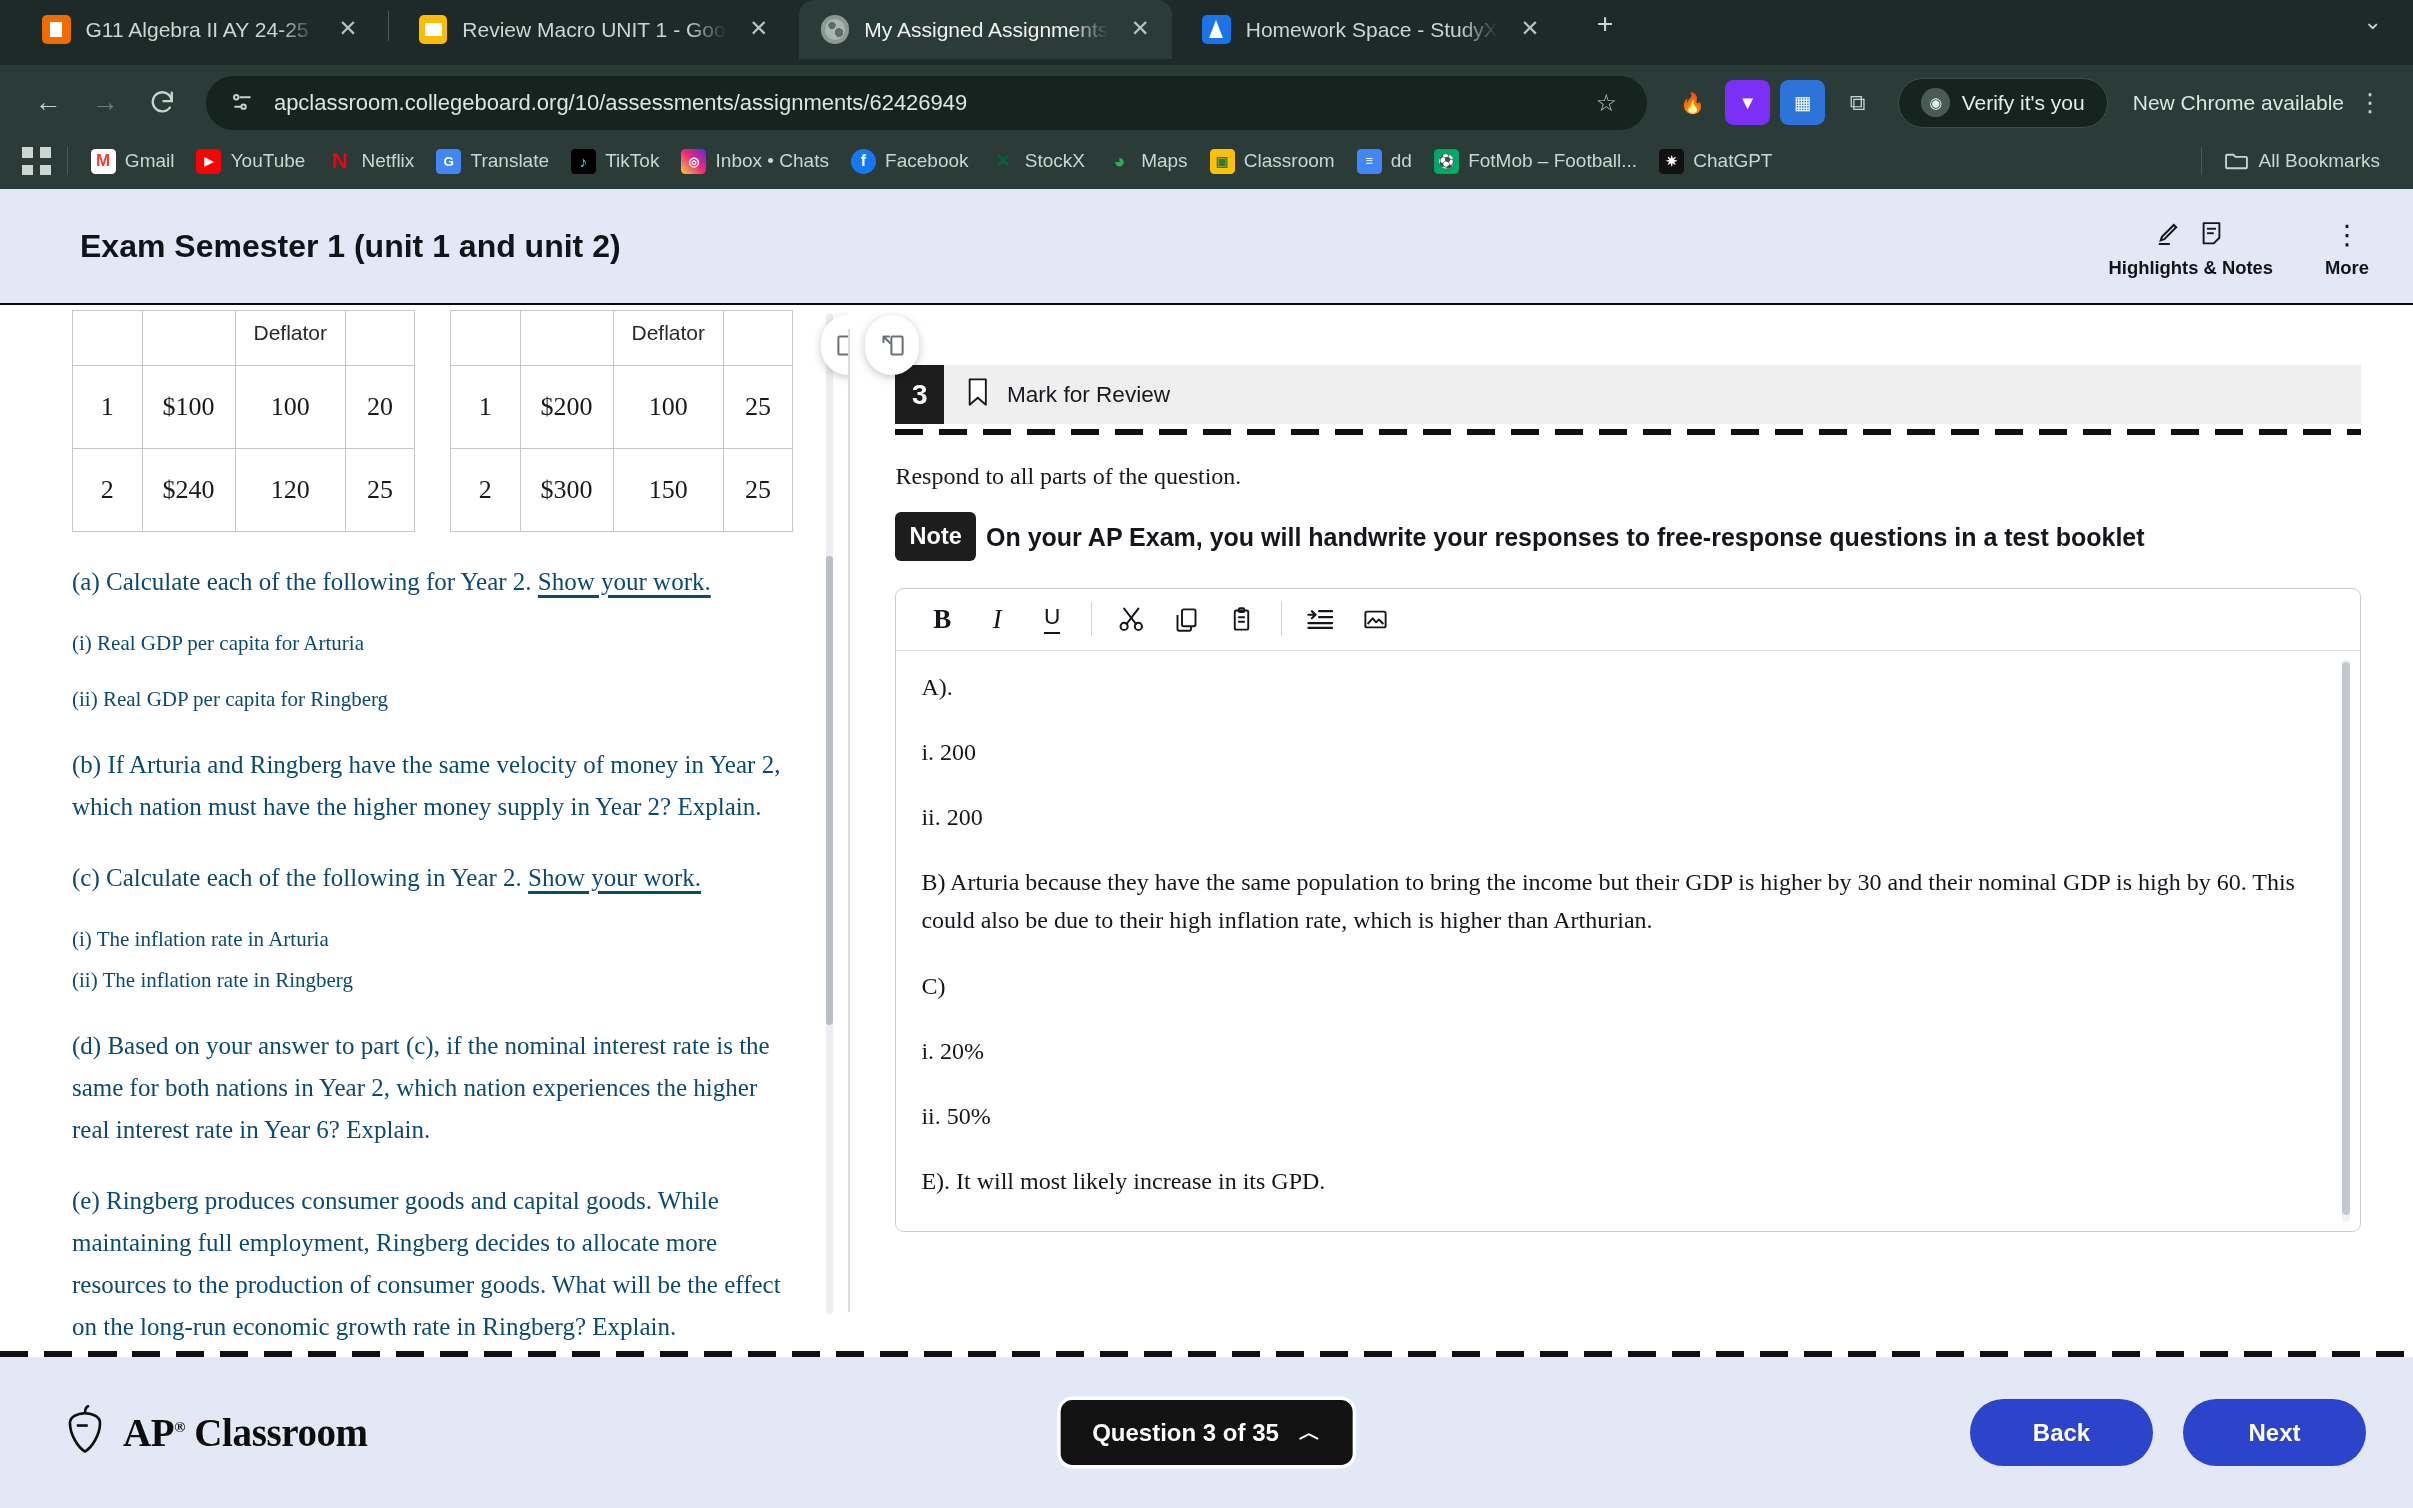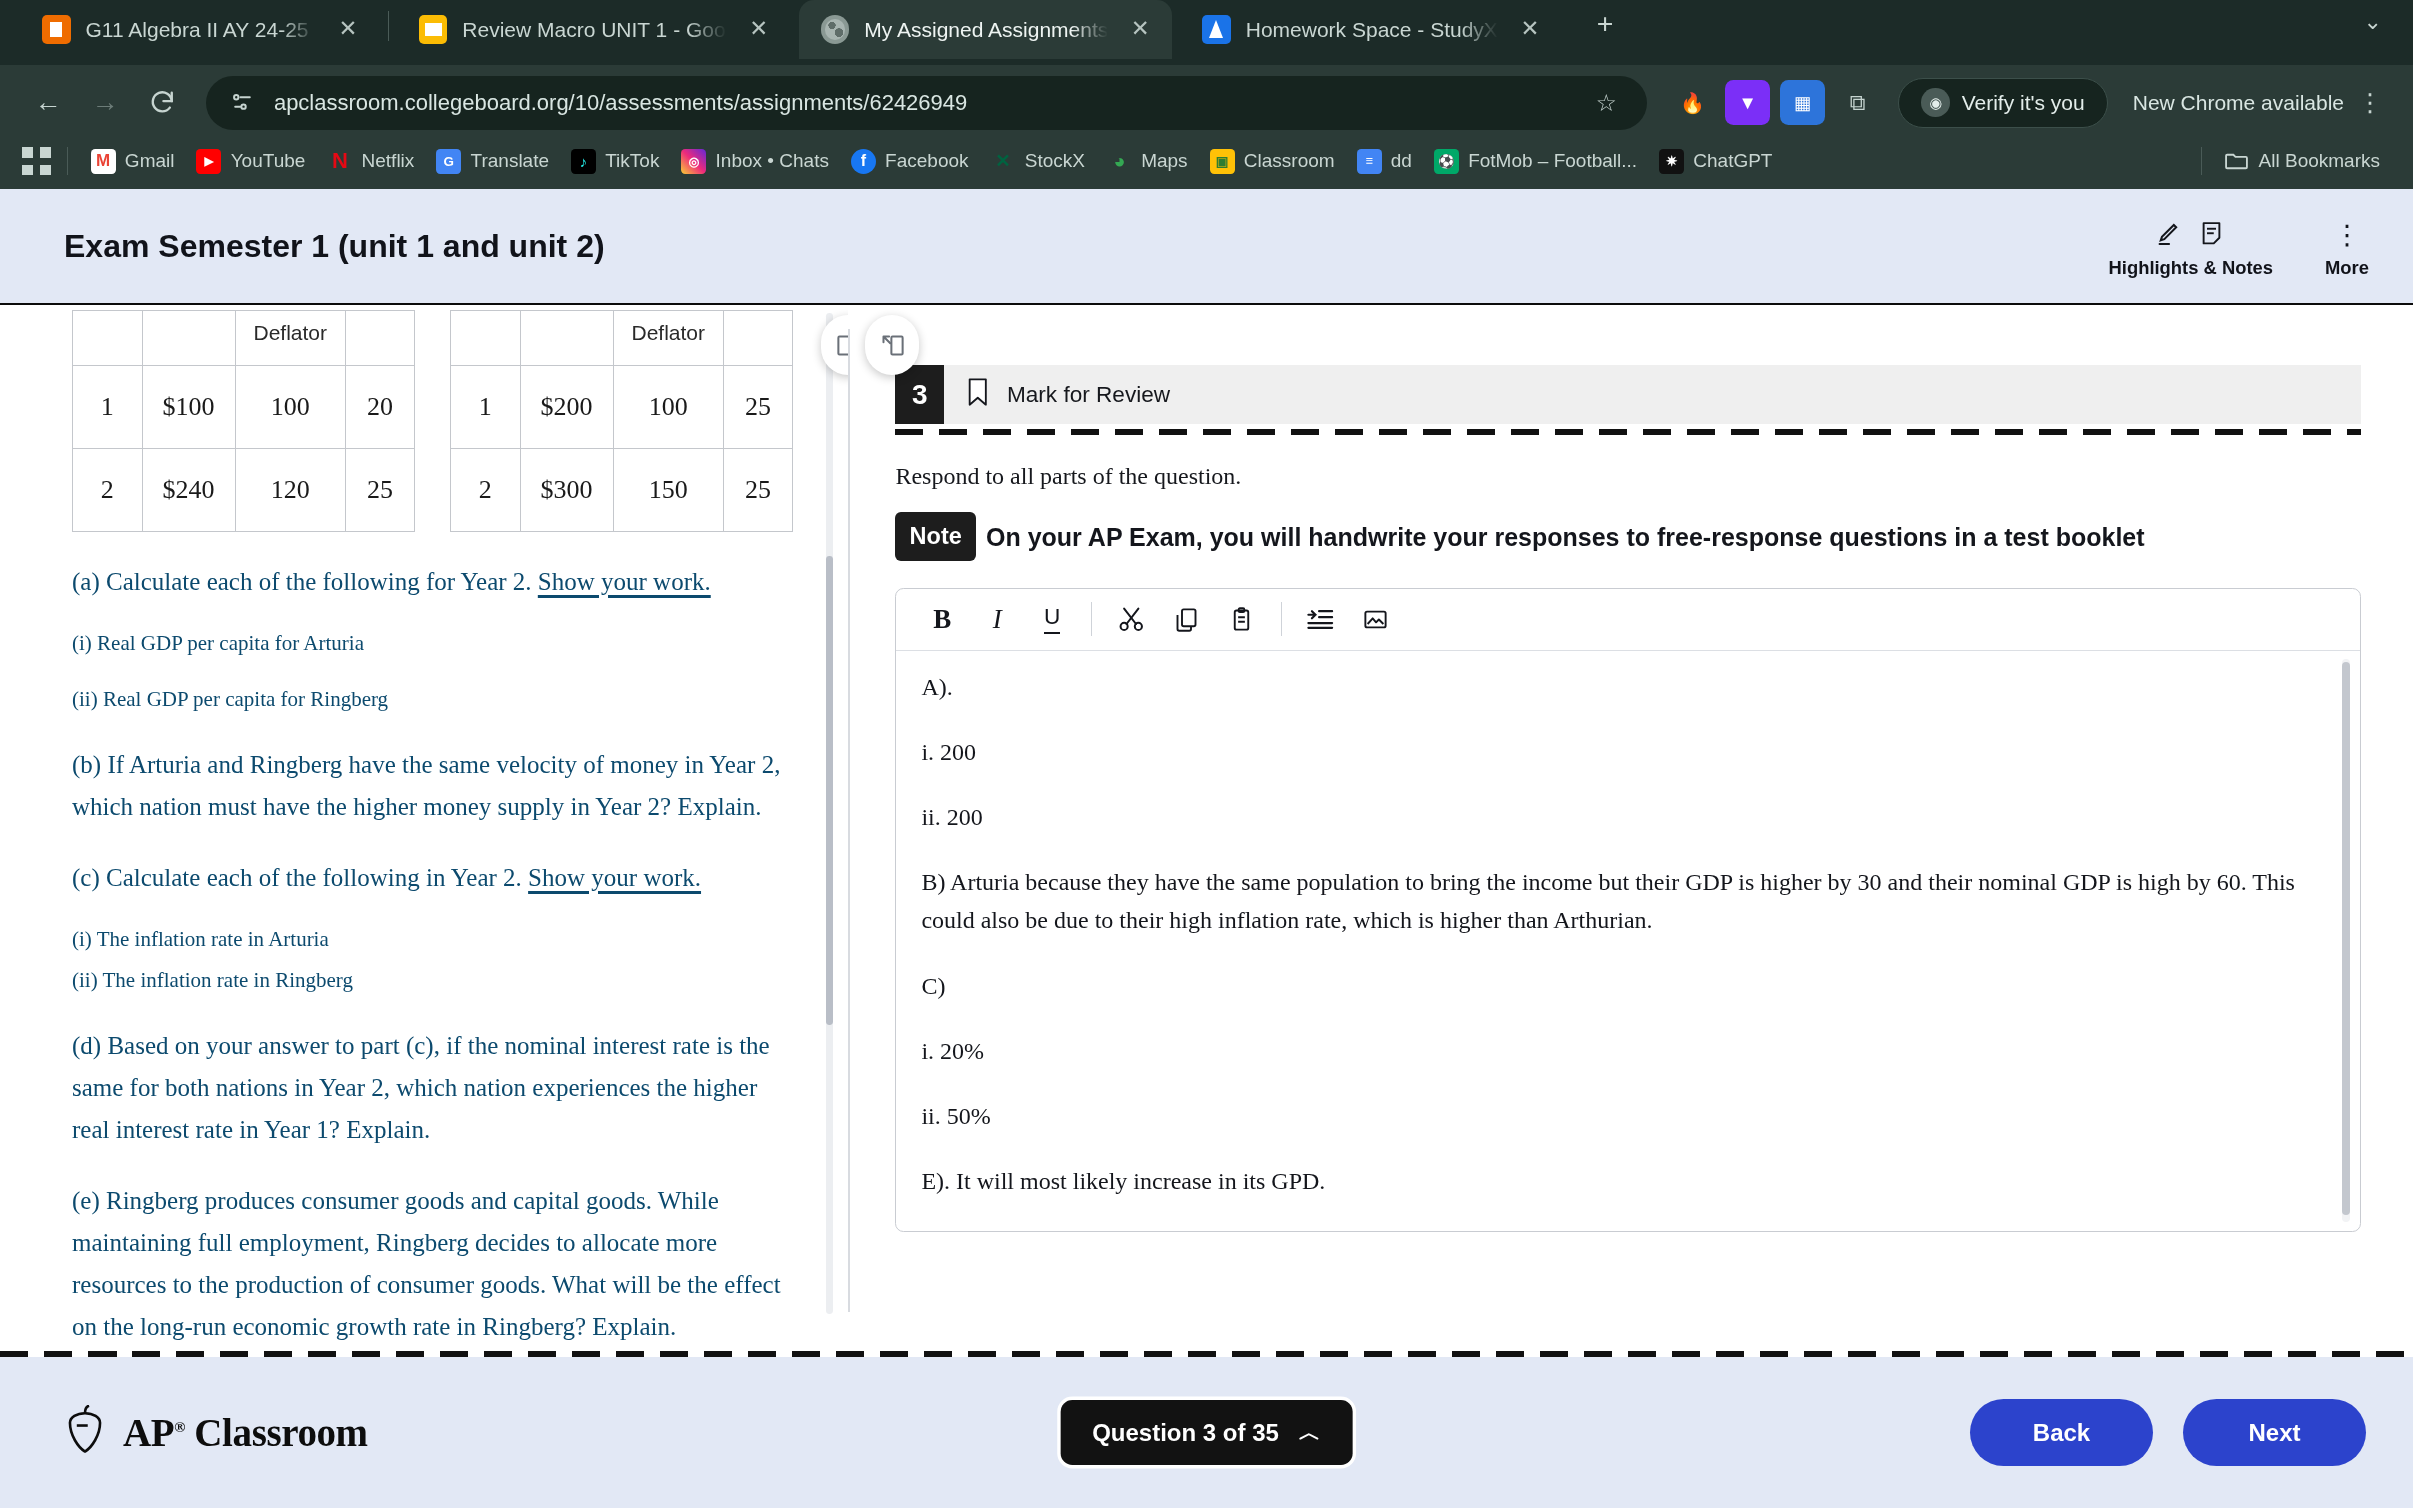--- a/index.html
+++ b/index.html
@@ -155,21 +155,21 @@
       linear-gradient(#c9d6d2,#c9d6d2) 17.6px 17.6px/11px 11px no-repeat;}
   .bm-right { margin-left:auto; display:flex;align-items:center; }
 
   
   .page { flex:1 1 auto; display:flex; flex-direction:column; background:#fff; position:relative;}
 
   .page-header {
     background:#e2e8f5;
     height: 116px;
     display:flex; align-items:center;
-    padding: 0 44px 0 64px;
+    padding: 0 44px 0 80px;
     border-bottom: 2.5px solid #0b0b0b;
   }
   .page-title { font-size: 32px; font-weight: 700; color:#11131a; }
   .hdr-actions { margin-left:auto; display:flex; align-items:flex-start; gap:52px; padding-top:6.7px;}
   .hdr-btn { display:flex;flex-direction:column;align-items:center;gap:6.7px; color:#11131a; }
   .hdr-btn-label { font-size:18.4px; font-weight:600; }
   .hdr-icons { display:flex; gap:13.4px; align-items:center; height:30px;}
 
   
   .split { flex:1 1 auto; display:flex; position:relative; min-height:0; background:#fff; }
@@ -522,21 +522,21 @@
         </div>
 
         <div class="qtext">
           <p class="qpara"><span>(a) Calculate each of the following for Year 2. </span><u class="swork">Show your work.</u></p>
           <p class="qsub">(i) Real GDP per capita for Arturia</p>
           <p class="qsub">(ii) Real GDP per capita for Ringberg</p>
           <p class="qpara">(b) If Arturia and Ringberg have the same velocity of money in Year 2, which nation must have the higher money supply in Year 2? Explain.</p>
           <p class="qpara"><span>(c) Calculate each of the following in Year 2. </span><u class="swork">Show your work.</u></p>
           <p class="qsub">(i) The inflation rate in Arturia</p>
           <p class="qsub tight">(ii) The inflation rate in Ringberg</p>
-          <p class="qpara">(d) Based on your answer to part (c), if the nominal interest rate is the same for both nations in Year 2, which nation experiences the higher real interest rate in Year 1? Explain.</p>
+          <p class="qpara">(d) Based on your answer to part (c), if the nominal interest rate is the same for both nations in Year 2, which nation experiences the higher real interest rate in Year 6? Explain.</p>
           <p class="qpara">(e) Ringberg produces consumer goods and capital goods. While maintaining full employment, Ringberg decides to allocate more resources to the production of consumer goods. What will be the effect on the long-run economic growth rate in Ringberg? Explain.</p>
         </div>
 
         <div class="lscroll">
           <div class="lscroll-thumb"></div>
         </div>
 
         <div class="expand-pill" style="right:-27px; top:10px;">
           <svg width="27" height="27" viewBox="0 0 24 24" fill="none" stroke="#6a7078" stroke-width="1.8" stroke-linecap="round">
             <rect x="3" y="4" width="10" height="16" rx="1"></rect>

